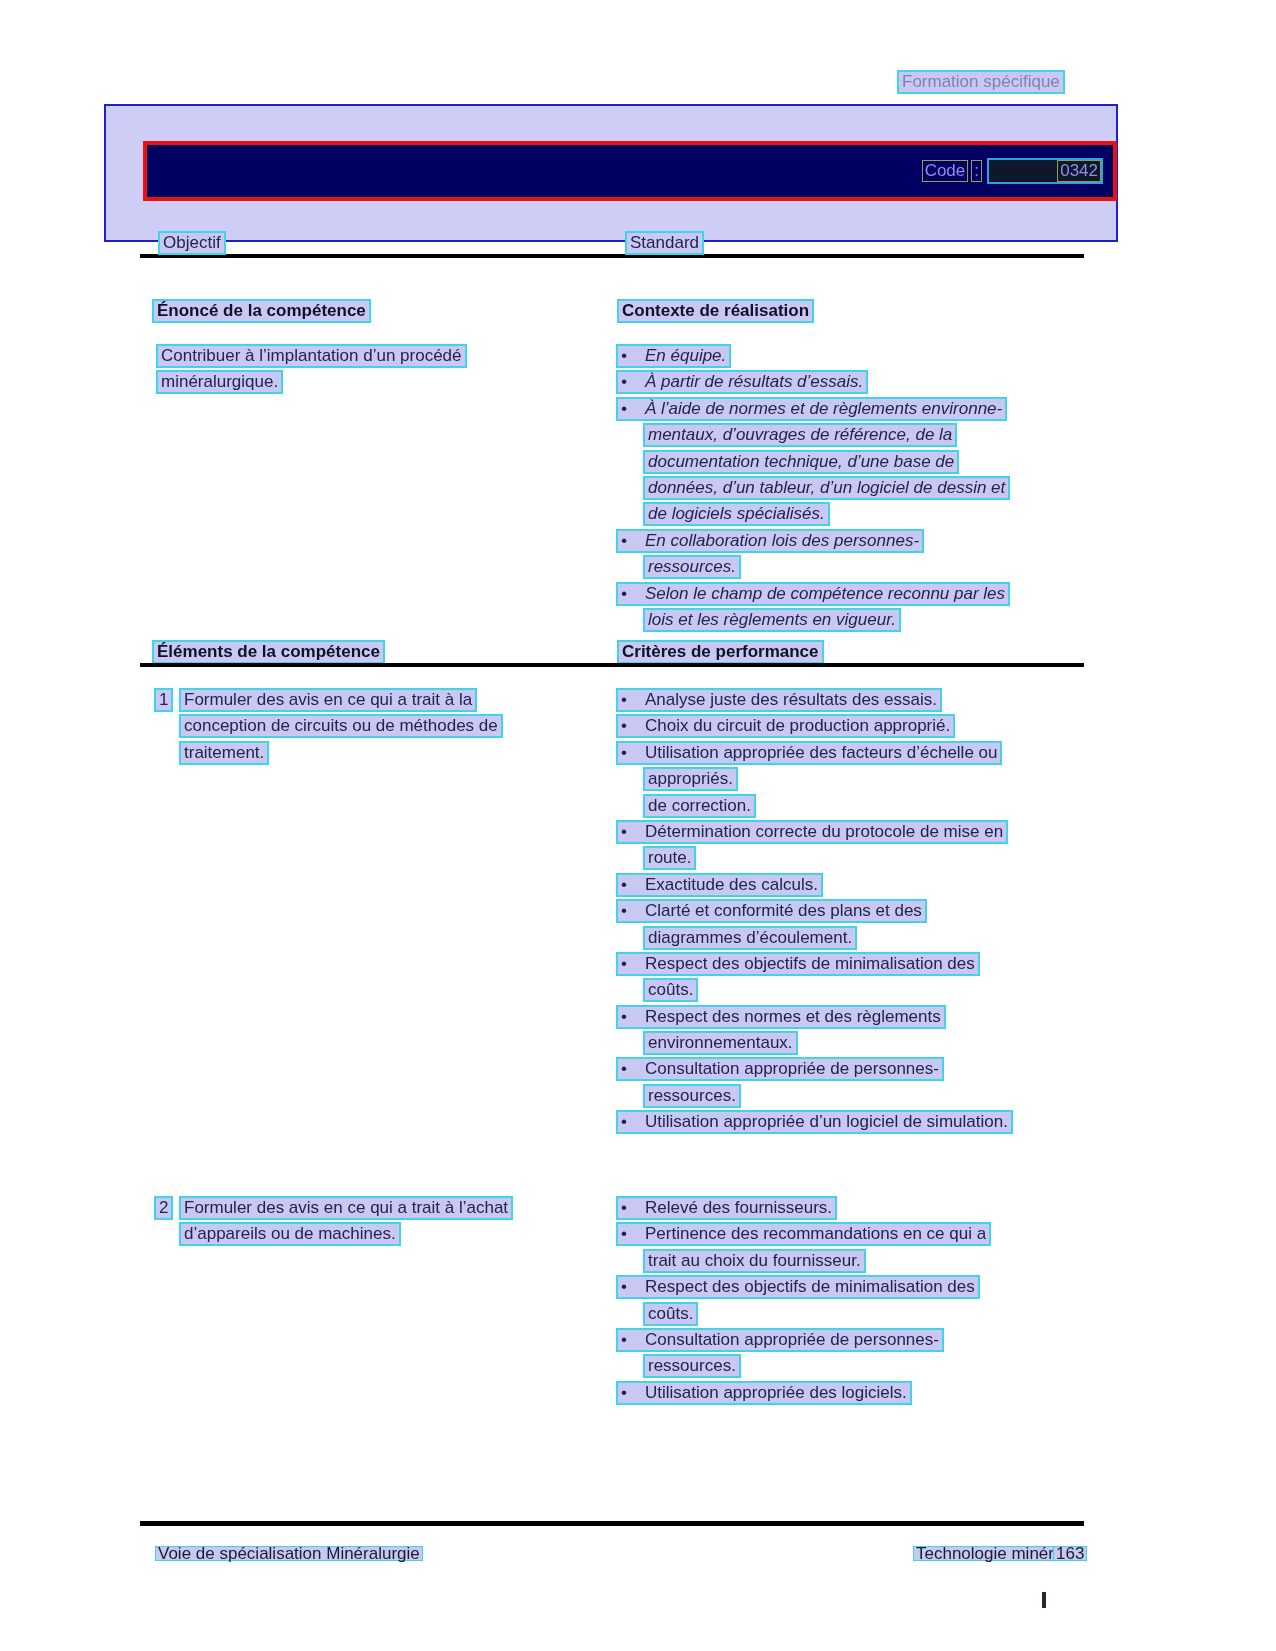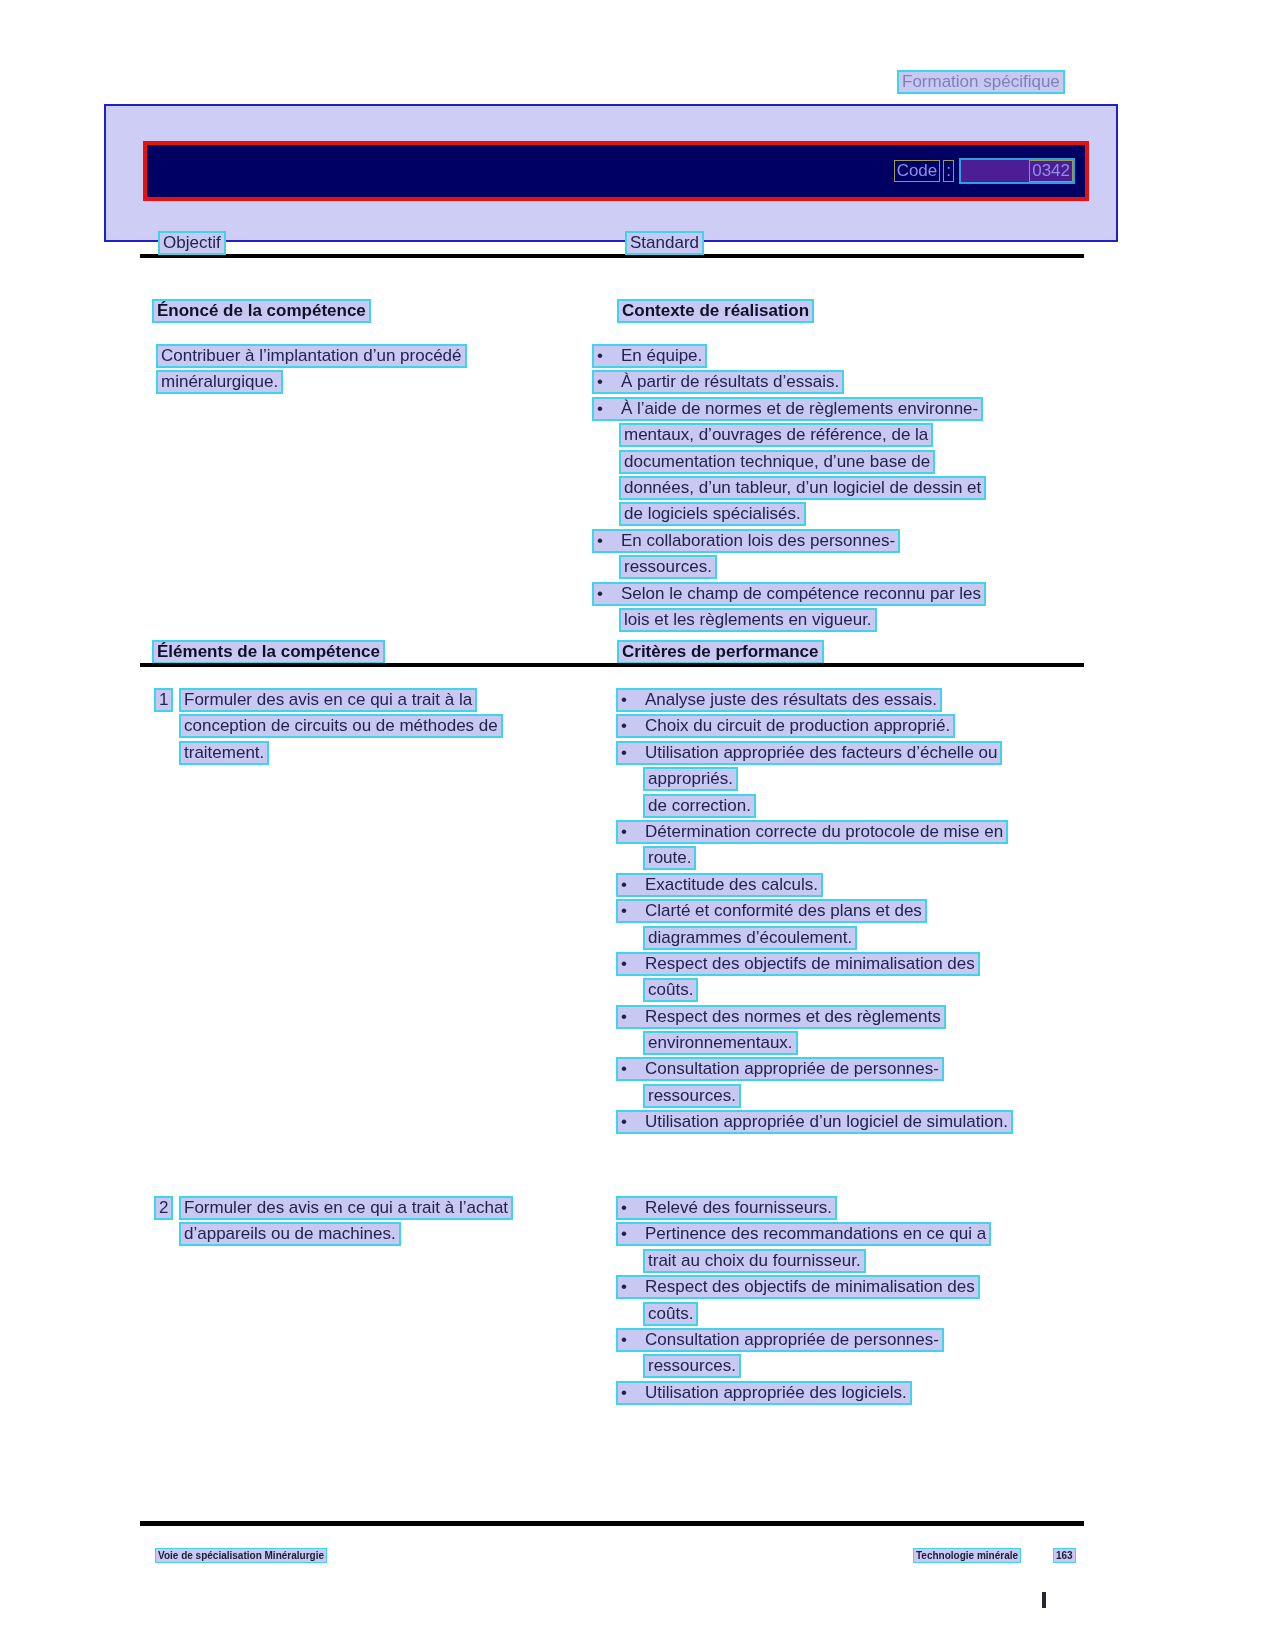--- a/index.html
+++ b/index.html
@@ -26,32 +26,33 @@
   
   .banner-outer{
     left:104px;top:104px;width:1010px;height:134px;
     background:#cdcdf6;border:2px solid #2020c8;
   }
   .banner-inner{
     left:143px;top:141px;width:928px;height:52px;
     background:#000063;border:4px solid #e81010;
     display:flex;align-items:center;justify-content:flex-end;
     padding-right:10px;
+    padding-left:28px;
   }
   .code-label,.code-sep{
     color:#8f8fe8;border:1px solid #9a9a50;padding:0 2px;line-height:20px;
   }
   .code-sep{margin-left:3px;}
   .code-field{
-    margin-left:5px;width:112px;background:#4c1d95;
+    margin-left:5px;width:112px;background:#0f172a;
     border:2px solid #2e9fe0;display:flex;justify-content:flex-end;
   }
   .code-value{color:#8f8fe8;border:1px solid #9a9a50;padding:0 2px;line-height:20px;}
   .rule{background:#000000;height:4px;}
-  .footer-text .hl{font-size:10px;line-height:13px;border-width:1px;padding:0 2px;color:#1c1c30;font-weight:bold;}
+  .footer-text .hl{font-size:17px;line-height:13px;border-width:1px;padding:0 2px;color:#1c1c30;}
   .tick{left:1042px;top:1592px;width:4px;height:16px;background:#26263a;}
 </style>
 </head>
 <body>
 
 <div class="abs" style="left:897px;top:70px;">
   <span class="hl" style="color:#8181b8;">Formation spécifique</span>
 </div>
 
 <div class="abs banner-outer"></div>
@@ -75,21 +76,21 @@
   <span class="hl bold">Énoncé de la compétence</span>
 </div>
 <div class="abs" style="left:617px;top:299px;text-decoration:underline;">
   <span class="hl bold">Contexte de réalisation</span>
 </div>
 
 <div class="abs" style="left:156px;top:344px;">
     <div class="row"><span class="hl">Contribuer à l’implantation d’un procédé</span></div>
     <div class="row"><span class="hl">minéralurgique.</span></div>
   </div>
-<div class="abs" style="left:592px;top:344px;">
+<div class="abs" style="left:616px;top:344px;font-style:italic;">
     <div class="row"><span class="hl"><span class="bullet">•</span><span>En équipe.</span></span></div>
     <div class="row"><span class="hl"><span class="bullet">•</span><span>À partir de résultats d’essais.</span></span></div>
     <div class="row"><span class="hl"><span class="bullet">•</span><span>À l’aide de normes et de règlements environne-</span></span></div>
     <div class="row cont"><span class="hl">mentaux, d’ouvrages de référence, de la</span></div>
     <div class="row cont"><span class="hl">documentation technique, d’une base de</span></div>
     <div class="row cont"><span class="hl">données, d’un tableur, d’un logiciel de dessin et</span></div>
     <div class="row cont"><span class="hl">de logiciels spécialisés.</span></div>
     <div class="row"><span class="hl"><span class="bullet">•</span><span>En collaboration lois des personnes-</span></span></div>
     <div class="row cont"><span class="hl">ressources.</span></div>
     <div class="row"><span class="hl"><span class="bullet">•</span><span>Selon le champ de compétence reconnu par les</span></span></div>

